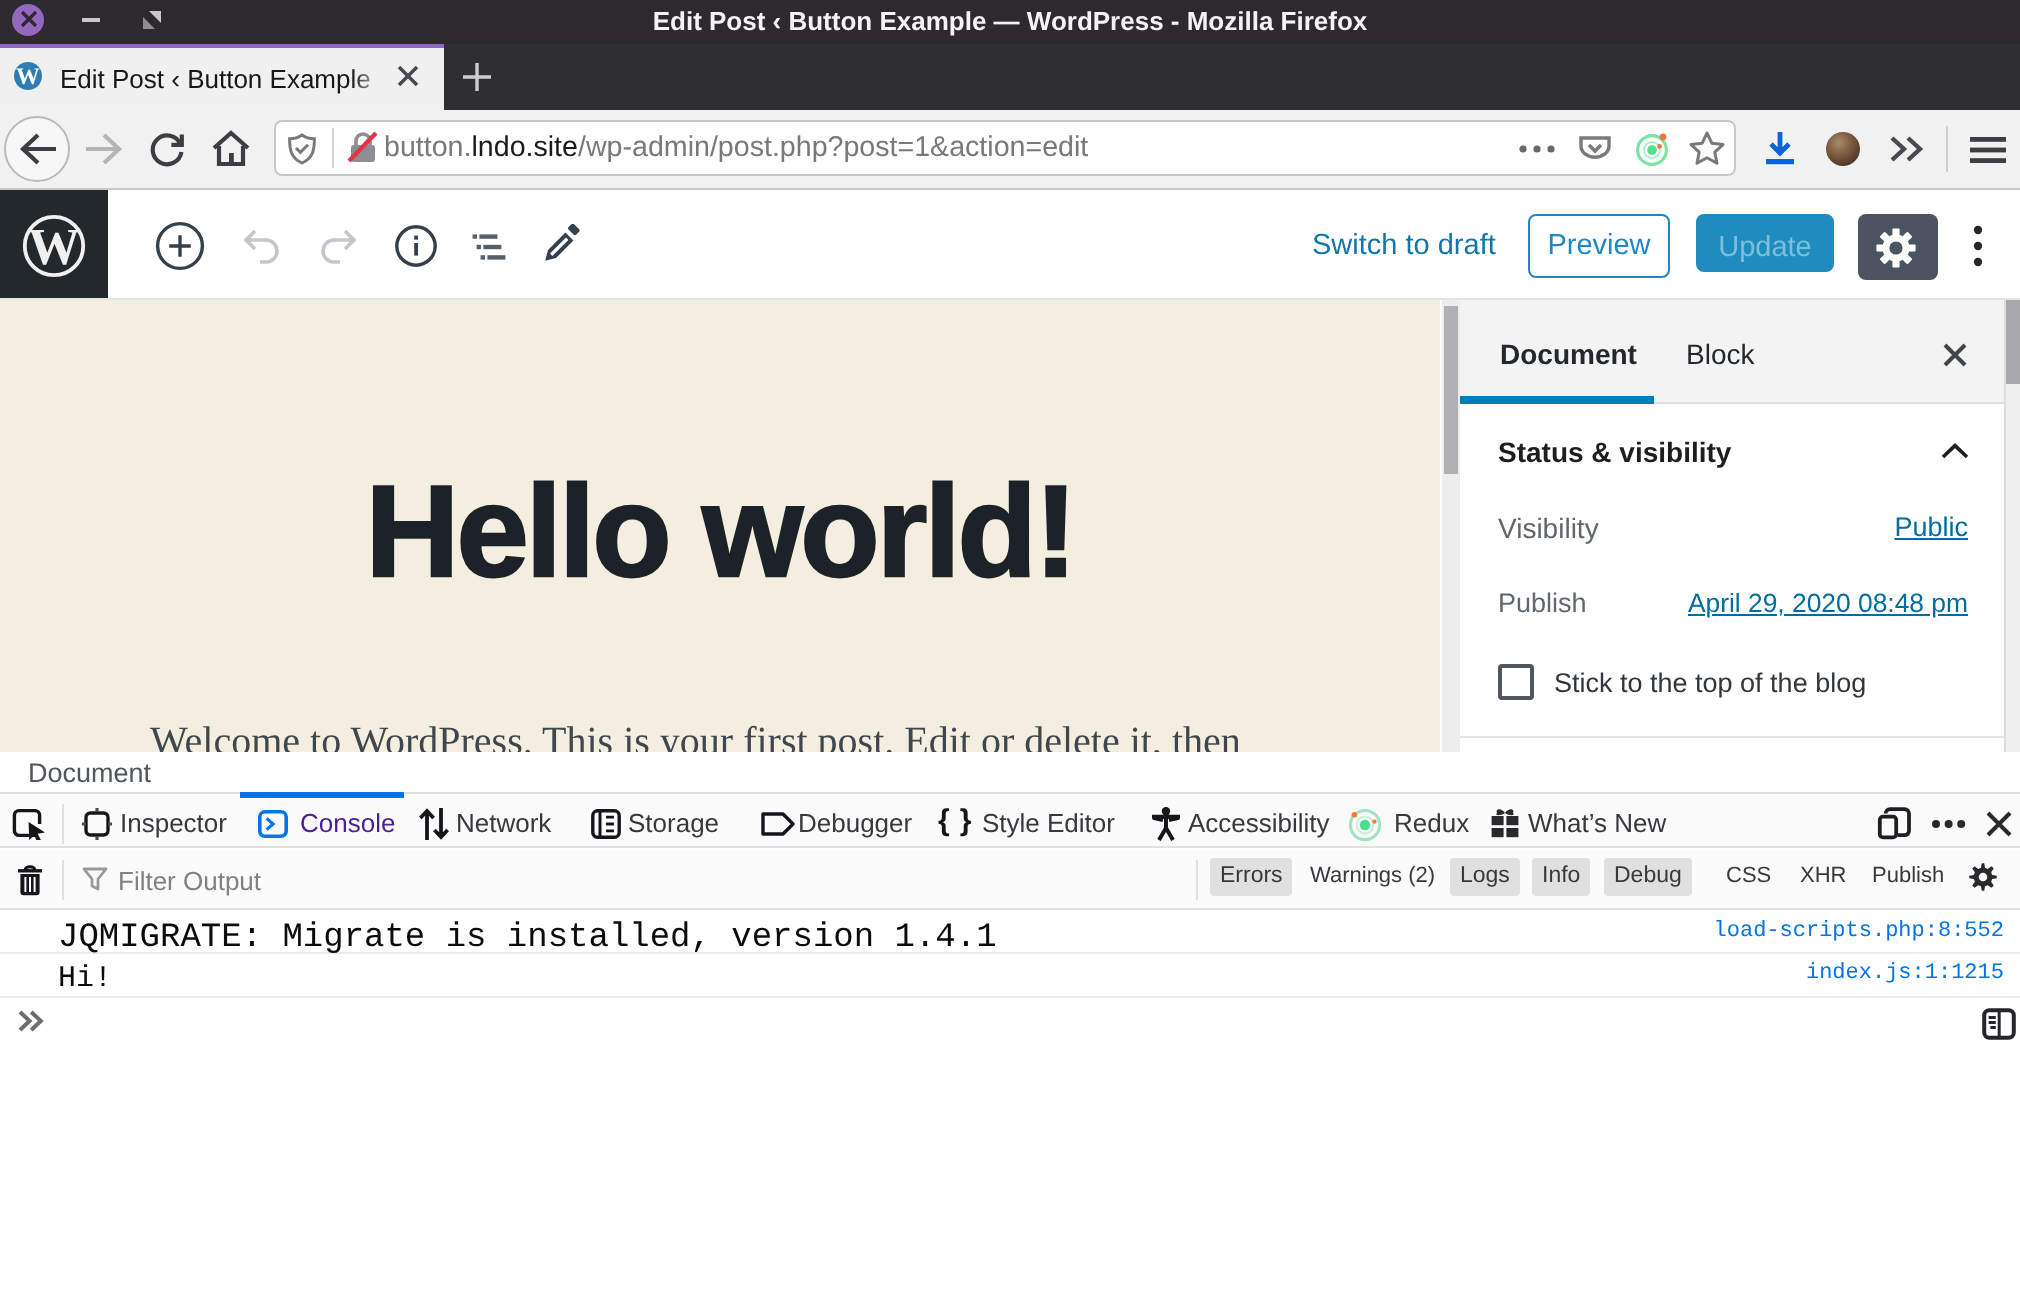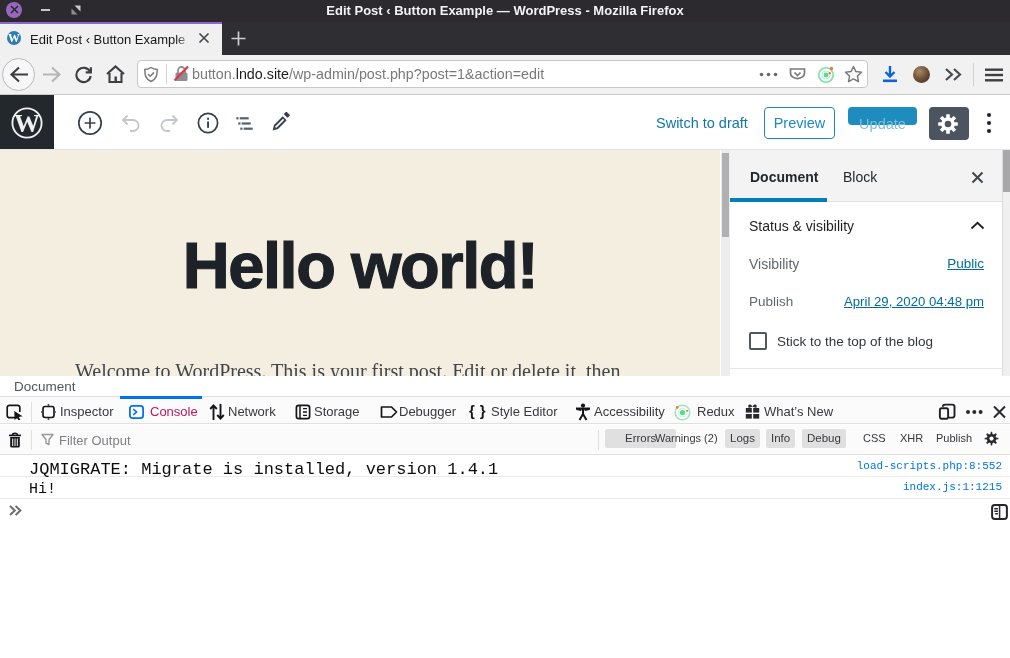--- a/index.html
+++ b/index.html
@@ -143,21 +143,21 @@
     </svg>
 
 <svg class="a" style="left:270px;top:112px" width="21" height="21" viewBox="0 0 21 21">
       <path d="M2.6 18.4 L4 13 L12.7 4.3 L16.7 8.3 L8 17 L2.6 18.4 Z" fill="#34404c"></path>
       <path d="M5.6 15.4 L13.6 7.4" stroke="#fff" stroke-width="1.7"></path>
       <rect x="14.2" y="0.8" width="5.4" height="3.8" rx="1" transform="rotate(45 16.9 2.7)" fill="#34404c"></rect>
     </svg>
 
 <div class="a" style="left:656px;top:115px;font-size:14.5px;color:#1177aa">Switch to draft</div>
 <div class="a" style="left:764px;top:107px;width:71px;height:32px;background:#fff;border:1px solid #2086bf;border-radius:4px;color:#1f88c2;font-size:14.5px;text-align:center;line-height:30px">Preview</div>
-<div class="a" style="left:848px;top:107px;width:69px;height:18px;background:#1e8cbe;border-radius:4px;color:#7ebedb;font-size:14.5px;text-align:center;line-height:34px">Update</div>
+<div class="a" style="left:848px;top:107px;width:69px;height:29px;background:#1e8cbe;border-radius:4px;color:#7ebedb;font-size:14.5px;text-align:center;line-height:34px">Update</div>
 <div class="a" style="left:929px;top:107px;width:40px;height:33px;background:#4b545f;border-radius:4px"></div>
 <svg class="a" style="left:937px;top:113px" width="22" height="22" viewBox="0 0 22 22">
       <circle cx="11" cy="11" r="6.8" fill="#fff"></circle>
       <rect x="9.2" y="1.1999999999999993" width="3.6" height="4.2" rx="0.5" transform="rotate(0 11 11)" fill="#fff"></rect>
       <rect x="9.2" y="1.1999999999999993" width="3.6" height="4.2" rx="0.5" transform="rotate(45 11 11)" fill="#fff"></rect>
       <rect x="9.2" y="1.1999999999999993" width="3.6" height="4.2" rx="0.5" transform="rotate(90 11 11)" fill="#fff"></rect>
       <rect x="9.2" y="1.1999999999999993" width="3.6" height="4.2" rx="0.5" transform="rotate(135 11 11)" fill="#fff"></rect>
       <rect x="9.2" y="1.1999999999999993" width="3.6" height="4.2" rx="0.5" transform="rotate(180 11 11)" fill="#fff"></rect>
       <rect x="9.2" y="1.1999999999999993" width="3.6" height="4.2" rx="0.5" transform="rotate(225 11 11)" fill="#fff"></rect>
       <rect x="9.2" y="1.1999999999999993" width="3.6" height="4.2" rx="0.5" transform="rotate(270 11 11)" fill="#fff"></rect>
@@ -179,28 +179,28 @@
 <div class="a" style="left:722px;top:153px;width:7px;height:84px;background:#b0b0b2"></div>
 
 <div class="a" style="left:730px;top:150px;width:272px;height:226px;background:#fff"></div>
 <div class="a" style="left:730px;top:150px;width:272px;height:52px;background:#f3f3f4;border-bottom:1px solid #e0e0e0"></div>
 <div class="a" style="left:730px;top:198px;width:97px;height:4px;background:#007dba"></div>
 <div class="a" style="left:750px;top:169px;font-size:14px;font-weight:bold;color:#23282d">Document</div>
 <div class="a" style="left:843px;top:169px;font-size:14px;color:#23282d">Block</div>
 <svg class="a" style="left:971px;top:171px" width="13" height="13">
       <path d="M1.5 1.5 L11.5 11.5 M11.5 1.5 L1.5 11.5" stroke="#40464d" stroke-width="2"></path>
     </svg>
-<div class="a" style="left:749px;top:218px;font-size:14px;font-weight:normal;color:#1e1e1e">Status &amp; visibility</div>
+<div class="a" style="left:749px;top:218px;font-size:14px;font-weight:bold;color:#1e1e1e">Status &amp; visibility</div>
 <svg class="a" style="left:970px;top:221px" width="15" height="9">
       <path d="M1.5 7.5 L7.5 1.8 L13.5 7.5" stroke="#1e1e1e" stroke-width="1.8" fill="none"></path>
     </svg>
 <div class="a" style="left:749px;top:256px;font-size:14px;color:#60676d">Visibility</div>
 <div class="a" style="right:26px;top:256px;font-size:13.5px;color:#006ca0;text-decoration:underline;white-space:nowrap">Public</div>
 <div class="a" style="left:749px;top:294px;font-size:13.5px;color:#60676d">Publish</div>
-<div class="a" style="right:26px;top:294px;font-size:13.2px;color:#006ca0;text-decoration:underline;white-space:nowrap">April 29, 2020 04:48 pm</div>
+<div class="a" style="right:26px;top:294px;font-size:13.2px;color:#006ca0;text-decoration:underline;white-space:nowrap">April 29, 2020 08:48 pm</div>
 <div class="a" style="left:749px;top:332px;width:18px;height:18px;border:2px solid #50575e;border-radius:2px;background:#fff"></div>
 <div class="a" style="left:777px;top:334px;font-size:13.5px;color:#32373c">Stick to the top of the blog</div>
 <div class="a" style="left:730px;top:368px;width:272px;height:1px;background:#e2e4e7"></div>
 
 <div class="a" style="left:1002px;top:150px;width:8px;height:226px;background:#f0f0f1;border-left:1px solid #dcdcde"></div>
 <div class="a" style="left:1003px;top:150px;width:7px;height:42px;background:#a8a8ab"></div>
 
 <div class="a" style="left:0;top:376px;width:1010px;height:20px;background:#fff"></div>
 <div class="a" style="left:14px;top:379px;font-size:13.5px;color:#50575e">Document</div>
 
@@ -217,21 +217,21 @@
 <svg class="a" style="left:40px;top:404px" width="17" height="16" viewBox="0 0 17 16">
       <rect x="3" y="2.5" width="11" height="11" rx="2.2" stroke="#16161a" stroke-width="1.7" fill="none"></rect>
       <path d="M8.5 0 V2 M8.5 14 V16 M1 8 H3 M14 8 H16" stroke="#4a4a4e" stroke-width="1.6"></path>
     </svg>
 <div class="a" style="left:60px;top:404px;font-size:13px;color:#38383d">Inspector</div>
 
 <svg class="a" style="left:129px;top:405px" width="15" height="14" viewBox="0 0 15 14">
       <rect x="0.9" y="0.9" width="13.2" height="12.2" rx="2.6" stroke="#0074e8" stroke-width="1.8" fill="none"></rect>
       <path d="M4.3 4.2 L7.5 7 L4.3 9.8" stroke="#0074e8" stroke-width="1.6" fill="none"></path>
     </svg>
-<div class="a" style="left:150px;top:404px;font-size:13px;color:#be185d">Console</div>
+<div class="a" style="left:150px;top:404px;font-size:13px;color:#4c1d95">Console</div>
 
 <svg class="a" style="left:209px;top:403px" width="16" height="18" viewBox="0 0 16 18">
       <path d="M4.5 17 V3 M1.2 6 L4.5 2.5 L7.8 6" stroke="#16161a" stroke-width="1.9" fill="none"></path>
       <path d="M11.5 1 V15 M8.2 12 L11.5 15.5 L14.8 12" stroke="#16161a" stroke-width="1.9" fill="none"></path>
     </svg>
 <div class="a" style="left:228px;top:404px;font-size:13px;color:#38383d">Network</div>
 
 <svg class="a" style="left:295px;top:404px" width="16" height="16" viewBox="0 0 16 16">
       <rect x="1.4" y="1.4" width="13.2" height="13.2" rx="2.4" stroke="#16161a" stroke-width="1.7" fill="none"></rect>
       <path d="M5 1.6 V14.4" stroke="#16161a" stroke-width="1.5"></path>
@@ -292,21 +292,21 @@
       <path d="M4.6 3 C4.6 0.8 9.4 0.8 9.4 3" stroke="#16161a" stroke-width="1.5" fill="none"></path>
       <path d="M2.2 5 H11.8 V14 A1.6 1.6 0 0 1 10.2 15.6 H3.8 A1.6 1.6 0 0 1 2.2 14 Z" fill="#16161a"></path>
       <path d="M4.7 6.5 V14 M7 6.5 V14 M9.3 6.5 V14" stroke="#fbfbfb" stroke-width="1"></path>
     </svg>
 <div class="a" style="left:31px;top:430px;width:1px;height:20px;background:#e0e0e1"></div>
 <svg class="a" style="left:41px;top:433px" width="13" height="13" viewBox="0 0 13 13">
       <path d="M1 1.5 H12 L8 6.5 V11.5 L5 10 V6.5 Z" stroke="#999" stroke-width="1.4" fill="none" stroke-linejoin="round"></path>
     </svg>
 <div class="a" style="left:59px;top:433px;font-size:13px;color:#808085">Filter Output</div>
 <div class="a" style="left:598px;top:430px;width:1px;height:20px;background:#e0e0e1"></div>
-<div class="a" style="left:605px;top:429px;height:19px;background:#e0e0e1;border-radius:2px;font-size:11.5px;color:#38383d;line-height:19px;padding:0 20px">Errors</div>
+<div class="a" style="left:605px;top:429px;height:19px;background:#e0e0e1;border-radius:2px;font-size:11.5px;color:#38383d;line-height:19px;padding:0 5px">Errors</div>
 <div class="a" style="left:655px;top:429px;height:19px;font-size:11px;color:#38383d;line-height:19px">Warnings (2)</div>
 <div class="a" style="left:725px;top:429px;height:19px;background:#e0e0e1;border-radius:2px;font-size:11.5px;color:#38383d;line-height:19px;padding:0 5px">Logs</div>
 <div class="a" style="left:766px;top:429px;height:19px;background:#e0e0e1;border-radius:2px;font-size:11.5px;color:#38383d;line-height:19px;padding:0 5px">Info</div>
 <div class="a" style="left:802px;top:429px;height:19px;background:#e0e0e1;border-radius:2px;font-size:11.5px;color:#38383d;line-height:19px;padding:0 5px">Debug</div>
 <div class="a" style="left:863px;top:432px;font-size:11px;color:#38383d">CSS</div>
 <div class="a" style="left:900px;top:432px;font-size:11px;color:#38383d">XHR</div>
 <div class="a" style="left:936px;top:432px;font-size:11px;color:#38383d">Publish</div>
 <svg class="a" style="left:984px;top:431px" width="15" height="15" viewBox="0 0 24 24">
       <g fill="#2a2a2e">
         <path d="M11 1 L13 1 L13.6 4.6 L15.8 5.5 L18.8 3.4 L20.6 5.2 L18.5 8.2 L19.4 10.4 L23 11 L23 13 L19.4 13.6 L18.5 15.8 L20.6 18.8 L18.8 20.6 L15.8 18.5 L13.6 19.4 L13 23 L11 23 L10.4 19.4 L8.2 18.5 L5.2 20.6 L3.4 18.8 L5.5 15.8 L4.6 13.6 L1 13 L1 11 L4.6 10.4 L5.5 8.2 L3.4 5.2 L5.2 3.4 L8.2 5.5 L10.4 4.6 Z"></path>

